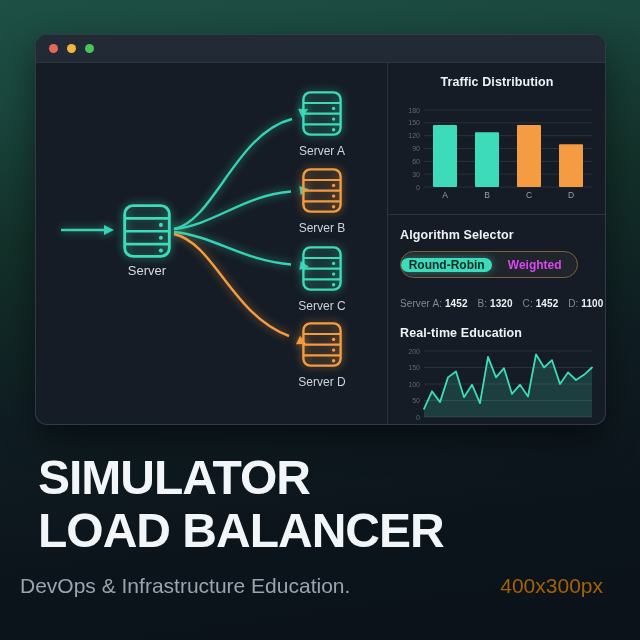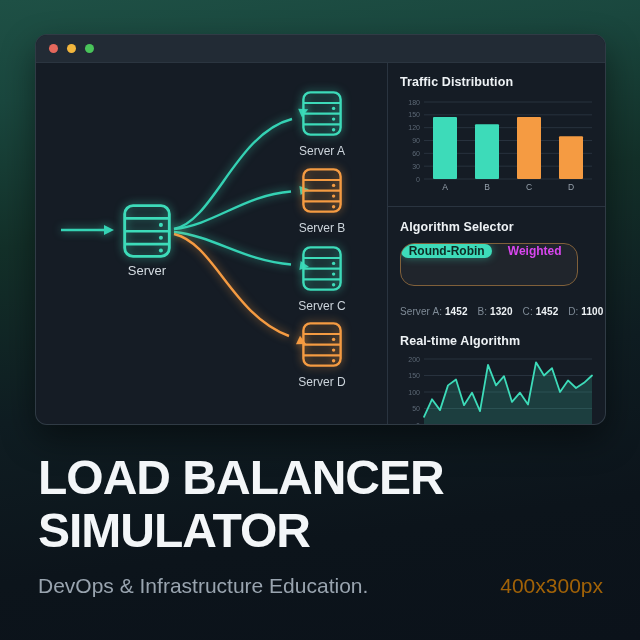--- a/index.html
+++ b/index.html
@@ -30,44 +30,44 @@
 
   .glow-teal   { filter:drop-shadow(0 0 4px rgba(61,219,185,0.65)); }
   .glow-orange { filter:drop-shadow(0 0 4px rgba(245,155,66,0.65)); }
   .node-label { font-size:12px; fill:#ccd4db; }
   .node-label-main { font-size:13px; fill:#d4dbe1; }
 
   
   .panel { width:219px; flex:0 0 219px; border-left:1px solid #2a3440; display:flex; flex-direction:column; }
   .section-title { font-size:12.5px; font-weight:bold; color:#eef2f5; letter-spacing:0.1px; }
   .sec-traffic { padding:12px 12px 8px 12px; border-bottom:1px solid #2a3440; }
-  .sec-traffic .section-title { margin-bottom:4px; }
+  .sec-traffic .section-title { margin-bottom:12px;text-align:center; }
   .sec-algo { padding:13px 28px 0 12px; }
   .toggle {
-    margin-top:9px; height:43px; border:1px solid #80603a; border-radius:14px;
-    background:#20252c; display:flex; align-items:flex-start; overflow:hidden;
+    margin-top:9px; height:27px; border:1px solid #80603a; border-radius:14px;
+    background:#20252c; display:flex; align-items:center; overflow:hidden;
   }
   .toggle-opt { flex:1; display:flex; align-items:center; justify-content:center;
     font-size:12px; font-weight:bold; cursor:pointer; }
   .toggle-opt.sel { background:#3ddbb9; color:#0d2b24; border-radius:14px; flex:1.08;
     box-shadow:0 0 8px rgba(61,219,185,0.45); }
   .toggle-opt.unsel { color:#d946ef; }
   .stats-row { margin-top:20px; font-size:10px; color:#7e8a96; white-space:nowrap; letter-spacing:0.1px; }
   .stats-row b { color:#eef2f5; font-weight:bold; }
   .stats-row .pair { margin-right:7px; }
   .sec-thru { padding:17px 12px 0 12px; }
   .sec-thru .section-title { margin-bottom:5px; }
 
   
   .headline {
     position:absolute; left:38px; top:452px; width:570px;
     font-size:48px; line-height:1.1; font-weight:bold; letter-spacing:-1px; color:#f3f6f8;
   }
   .footer-row {
-    position:absolute; left:38px; right:37px; top:574px;
+    position:absolute; left:20px; right:37px; top:574px;
     display:flex; justify-content:space-between; align-items:flex-end;
     font-size:21px; color:#99a4af;
   }
   .size-label { color:#a16207; }
 </style>
 </head>
 <body>
 
 <div class="window">
   <div class="titlebar">
@@ -176,21 +176,21 @@
           <div class="toggle-opt unsel">Weighted</div>
         </div>
         <div class="stats-row">
           <span class="pair"><span>Server A:</span> <b>1452</b></span>
           <span class="pair"><span>B:</span> <b>1320</b></span>
           <span class="pair"><span>C:</span> <b>1452</b></span>
           <span class="pair"><span>D:</span> <b>1100</b></span>
         </div>
 
         <div class="sec-thru" style="padding-left:0;padding-right:0;">
-          <div class="section-title">Real-time Algorithm</div>
+          <div class="section-title">Real-time Education</div>
           <svg id="line-chart" width="195" height="80">
               <line x1="24" y1="72" x2="192" y2="72" stroke="#28323e" stroke-width="1"></line>
               <text x="20" y="74.5" text-anchor="end" font-size="7" fill="#5c6875">0</text>
               <line x1="24" y1="55.5" x2="192" y2="55.5" stroke="#28323e" stroke-width="1"></line>
               <text x="20" y="58" text-anchor="end" font-size="7" fill="#5c6875">50</text>
               <line x1="24" y1="39" x2="192" y2="39" stroke="#28323e" stroke-width="1"></line>
               <text x="20" y="41.5" text-anchor="end" font-size="7" fill="#5c6875">100</text>
               <line x1="24" y1="22.5" x2="192" y2="22.5" stroke="#28323e" stroke-width="1"></line>
               <text x="20" y="25" text-anchor="end" font-size="7" fill="#5c6875">150</text>
               <line x1="24" y1="6" x2="192" y2="6" stroke="#28323e" stroke-width="1"></line>
@@ -199,19 +199,19 @@
               <path d="M24.0,63.8 L32.0,46.3 L40.0,57.1 L48.0,32.4 L56.0,26.5 L64.0,52.2 L72.0,39.7 L80.0,58.1 L88.0,11.9 L96.0,32.4 L104.0,23.2 L112.0,48.9 L120.0,39.7 L128.0,51.5 L136.0,9.3 L144.0,22.5 L152.0,15.2 L160.0,39.0 L168.0,27.4 L176.0,35.0 L184.0,29.8 L192.0,22.5" fill="none" stroke="#3ddbb9" stroke-width="1.8" stroke-linejoin="round" stroke-linecap="round"></path>
             </svg>
         </div>
       </div>
 
     </div>
   </div>
 </div>
 
 <div class="headline">
+  <div>SIMULATOR</div>
   <div>LOAD BALANCER</div>
-  <div>SIMULATOR</div>
 </div>
 <div class="footer-row">
   <span>DevOps &amp; Infrastructure Education.</span>
   <span class="size-label">400x300px</span>
 </div>
 
 </body></html>

